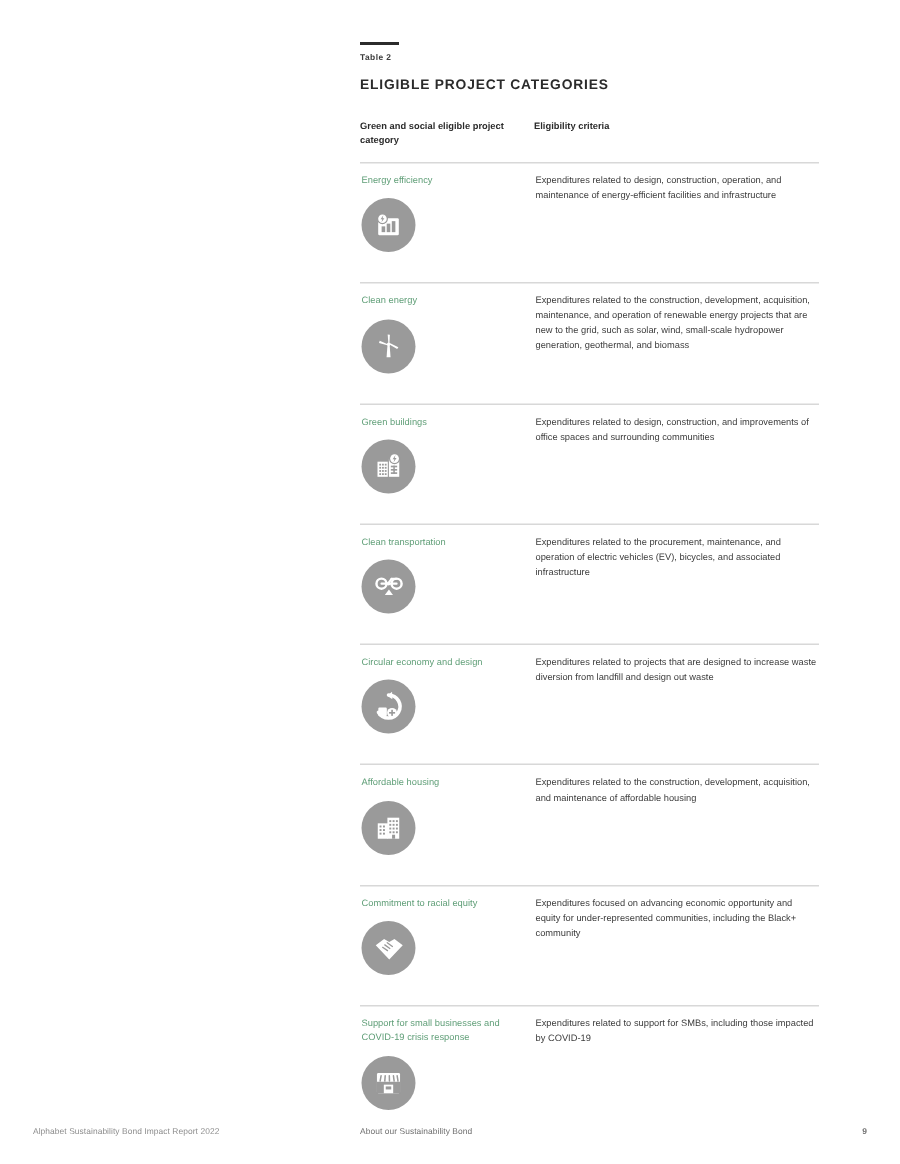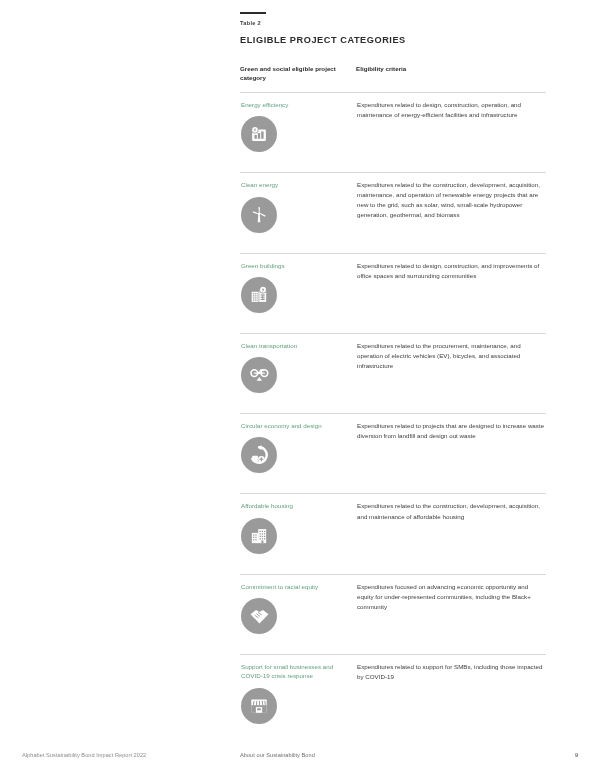--- a/index.html
+++ b/index.html
@@ -20,21 +20,21 @@
     position: absolute;
     left: 0; top: 0;
     width: 600px;
     height: 776px;
     overflow: hidden;
   }
 
   .table-block {
     position: absolute;
     left: 240px;
-    top: 12px;
+    top: 28px;
     width: 306px;
   }
 
   .top-rule {
     width: 26px;
     height: 2px;
     background: #2b2b2b;
     margin-bottom: 6px;
   }
 

